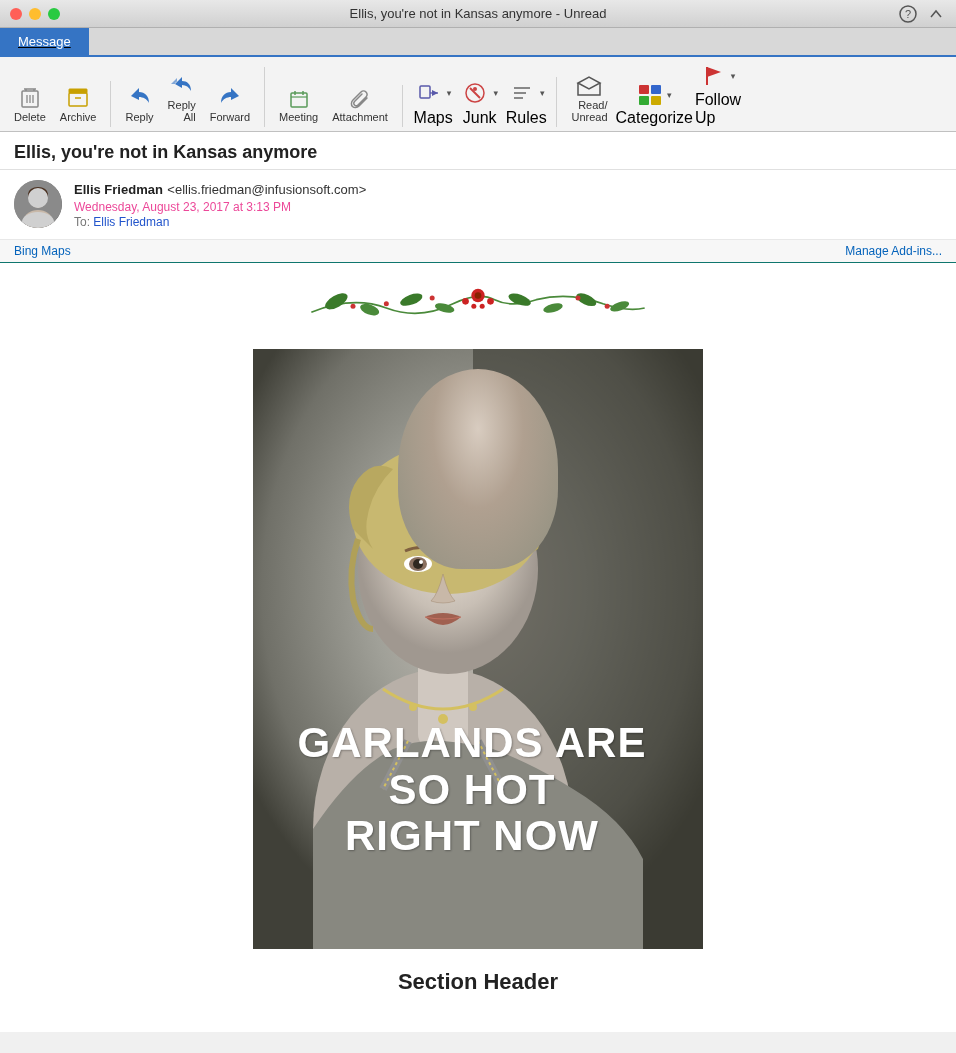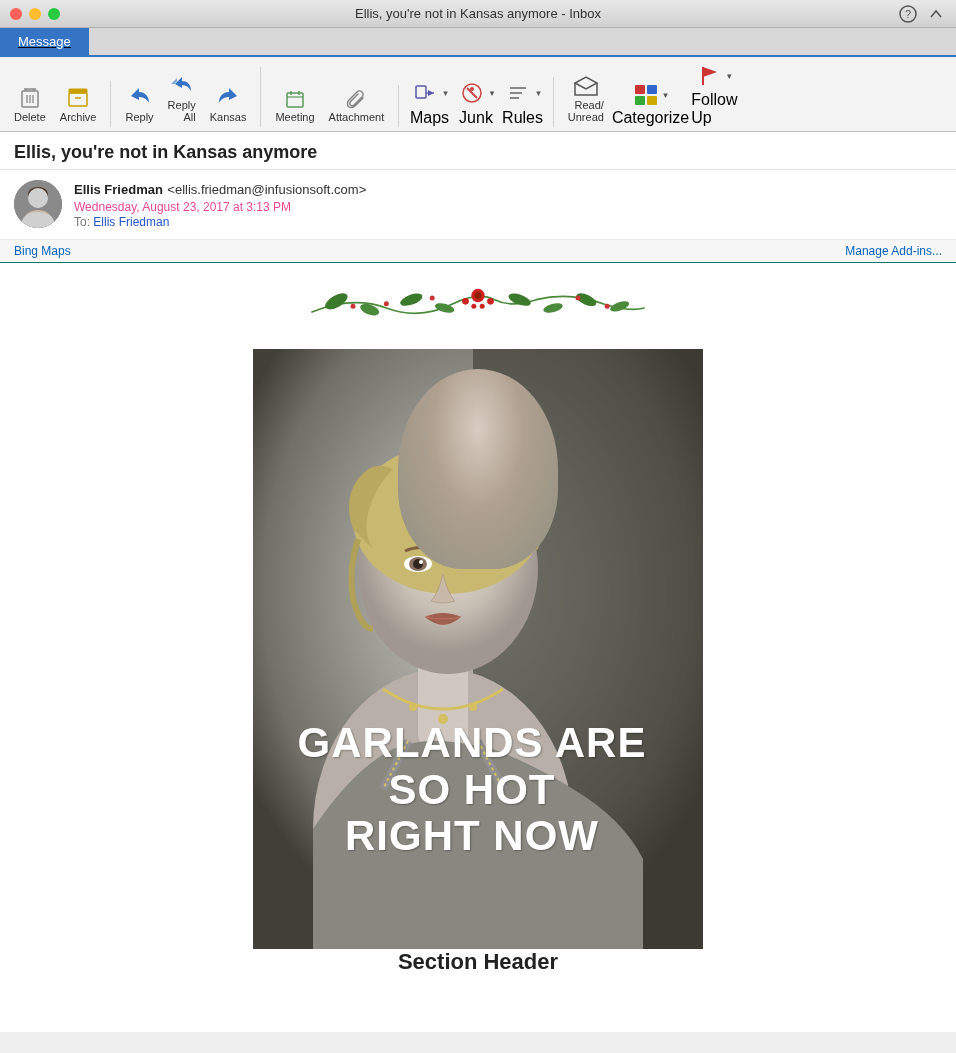--- a/index.html
+++ b/index.html
@@ -292,20 +292,21 @@
       color: #ffffff;
       text-transform: uppercase;
       font-family: Arial Black, sans-serif;
       letter-spacing: 1px;
       line-height: 1.1;
       text-shadow: 1px 1px 2px rgba(0,0,0,0.3);
     }
 
     
     .section-header {
+      margin-top: 20px;
       font-size: 22px;
       font-weight: 700;
       color: #222;
       text-align: center;
     }
     .rb-split {
       display: flex;
       flex-direction: row;
       align-items: stretch;
       border: none;
@@ -337,21 +338,21 @@
   </style>
 </head>
 <body>
 
 <div class="titlebar">
   <div class="titlebar-buttons">
     <button class="tb-btn tb-close"></button>
     <button class="tb-btn tb-min"></button>
     <button class="tb-btn tb-max"></button>
   </div>
-  <div class="titlebar-title">Ellis, you're not in Kansas anymore - Inbox</div>
+  <div class="titlebar-title">Ellis, you're not in Kansas anymore - Unread</div>
   <div class="titlebar-right">
     <div class="titlebar-icon">
       <svg width="18" height="18" viewBox="0 0 18 18">
         <circle cx="9" cy="9" r="8" fill="none" stroke="#555" stroke-width="1.5"></circle>
         <text x="9" y="13" text-anchor="middle" font-size="11" fill="#555" font-family="Arial">?</text>
       </svg>
     </div>
     <div class="titlebar-icon">
       <svg width="14" height="14" viewBox="0 0 14 14">
         <polyline points="2,10 7,4 12,10" fill="none" stroke="#555" stroke-width="1.5"></polyline>
@@ -410,21 +411,21 @@
         </svg>
       </span>
       <span class="rb-label">Reply<br>All</span>
     </button>
     <button class="ribbon-btn">
       <span class="rb-icon">
         <svg width="26" height="26" viewBox="0 0 26 26" fill="none">
           <path d="M22 13 L14 5 L14 9 C8 9 4 13 4 20 C6 16 10 14 14 14 L14 17 Z" fill="#3574c4"></path>
         </svg>
       </span>
-      <span class="rb-label">Kansas</span>
+      <span class="rb-label">Forward</span>
     </button>
   </div>
 
   <div class="ribbon-group">
     <button class="ribbon-btn">
       <span class="rb-icon">
         <svg width="20" height="20" viewBox="0 0 20 20" fill="none">
           <rect x="2" y="4" width="16" height="14" rx="1" stroke="#5a9a5a" stroke-width="1.5"></rect>
           <line x1="6" y1="2" x2="6" y2="6" stroke="#5a9a5a" stroke-width="1.5"></line>
           <line x1="14" y1="2" x2="14" y2="6" stroke="#5a9a5a" stroke-width="1.5"></line>

